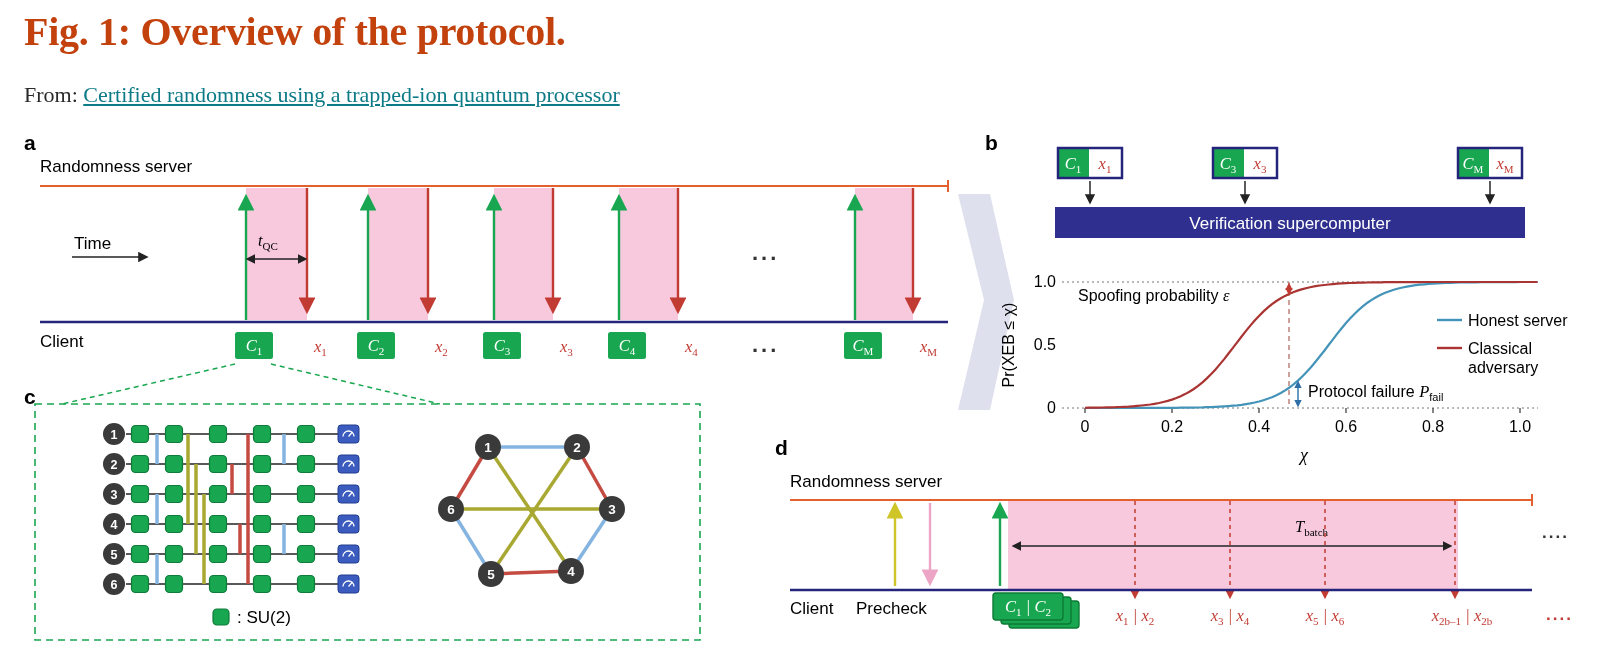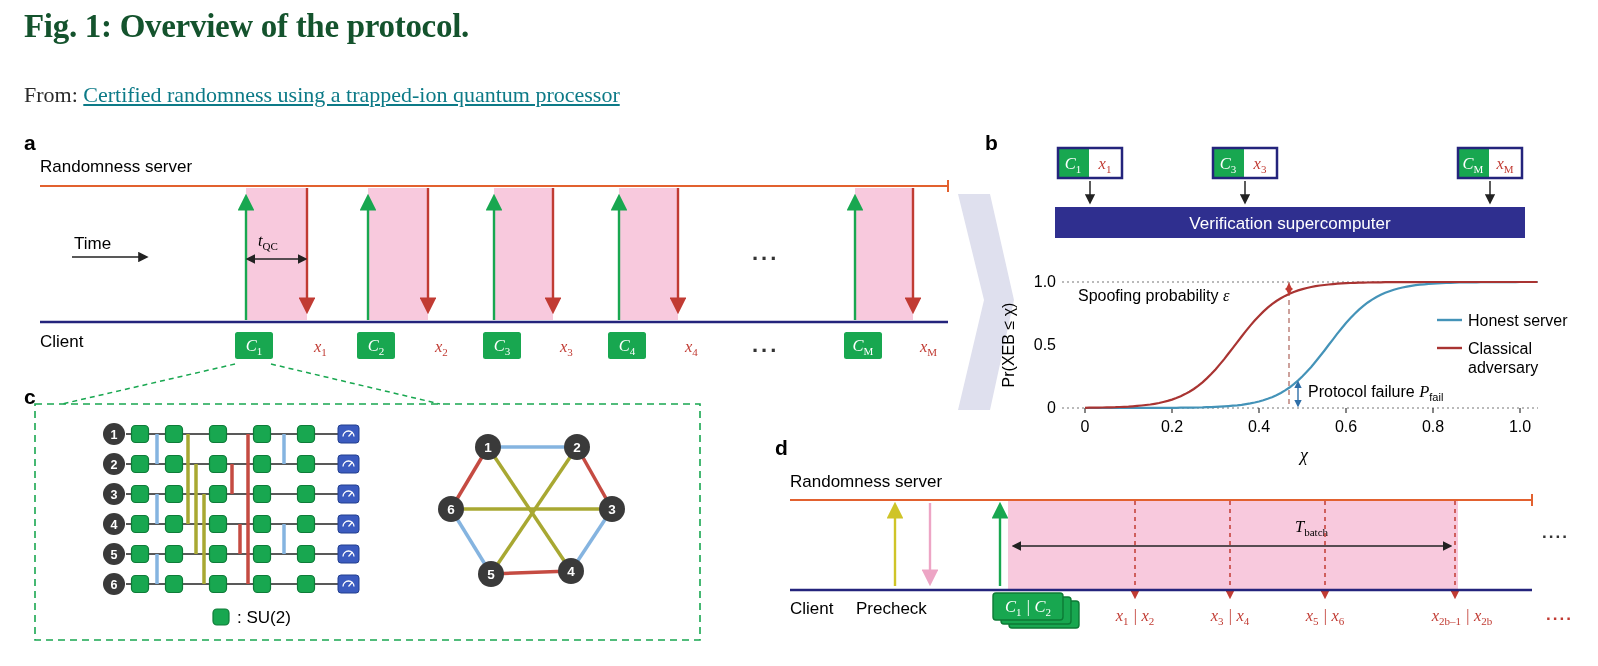--- a/index.html
+++ b/index.html
@@ -1,19 +1,19 @@
 <!DOCTYPE html>
 <html><head>
 <meta charset="utf-8">
 <style>
   *{margin:0;padding:0;box-sizing:border-box}
   html,body{width:1598px;height:666px;background:#ffffff;overflow:hidden}
   body{position:relative;font-family:"Liberation Sans",sans-serif}
   .hdr-title{position:absolute;left:24px;top:8px;font-family:"Liberation Serif",serif;
-    font-weight:700;font-size:33px;color:#14532d;letter-spacing:-0.3px}
+    font-weight:700;font-size:40px;color:#c2410c;letter-spacing:-0.3px}
   .hdr-from{position:absolute;left:24px;top:82px;font-family:"Liberation Serif",serif;
     font-size:22px;color:#2a2a2a}
   .hdr-from a{color:#0c7a87;cursor:pointer}
   svg.fig{position:absolute;left:0;top:0}
   svg text{font-family:"Liberation Sans",sans-serif;font-size:17px}
   svg .b{font-size:21px;font-weight:700}
   svg .math{font-family:"Liberation Serif",serif;font-style:italic;font-size:16.5px}
   svg .small{font-size:16px}
   svg .tick{font-size:16px}
   svg .dots{font-size:22px;font-weight:700;letter-spacing:3px;fill:#333}

